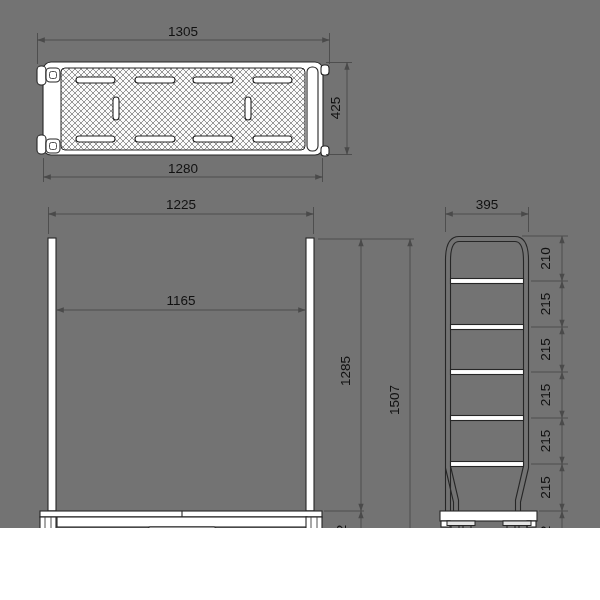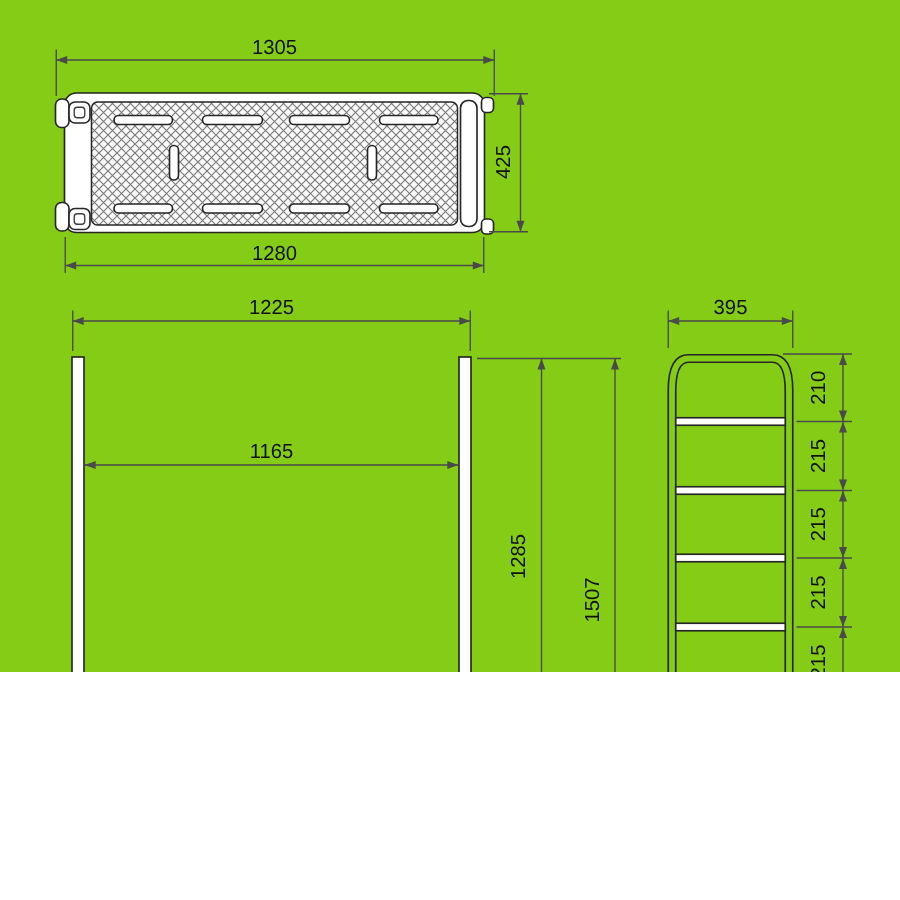--- a/index.html
+++ b/index.html
@@ -1,16 +1,16 @@
 <!DOCTYPE html>
 <html><head>
 <meta charset="utf-8">
 <style>
   html,body{margin:0;padding:0;background:#ffffff;}
-  .stage{width:600px;height:448px;background:#84cc16;position:relative;overflow:hidden;text-decoration:underline;}
+  .stage{width:600px;height:528px;background:#737373;position:relative;overflow:hidden;text-decoration:underline;}
   svg{display:block;}
   text{font-family:"Liberation Sans","DejaVu Sans",sans-serif;font-size:13.5px;fill:#111111;}
   .obj{stroke:#262626;stroke-width:1.1;fill:none;}
   .objw{stroke:#262626;stroke-width:1.1;fill:#ffffff;}
   .objg{stroke:#262626;stroke-width:1;fill:#e4e4e4;}
   .thin{stroke:#3d3d3d;stroke-width:0.9;fill:none;}
   .dim{stroke:#4a4a4a;stroke-width:0.9;fill:none;}
 </style>
 </head>
 <body>

